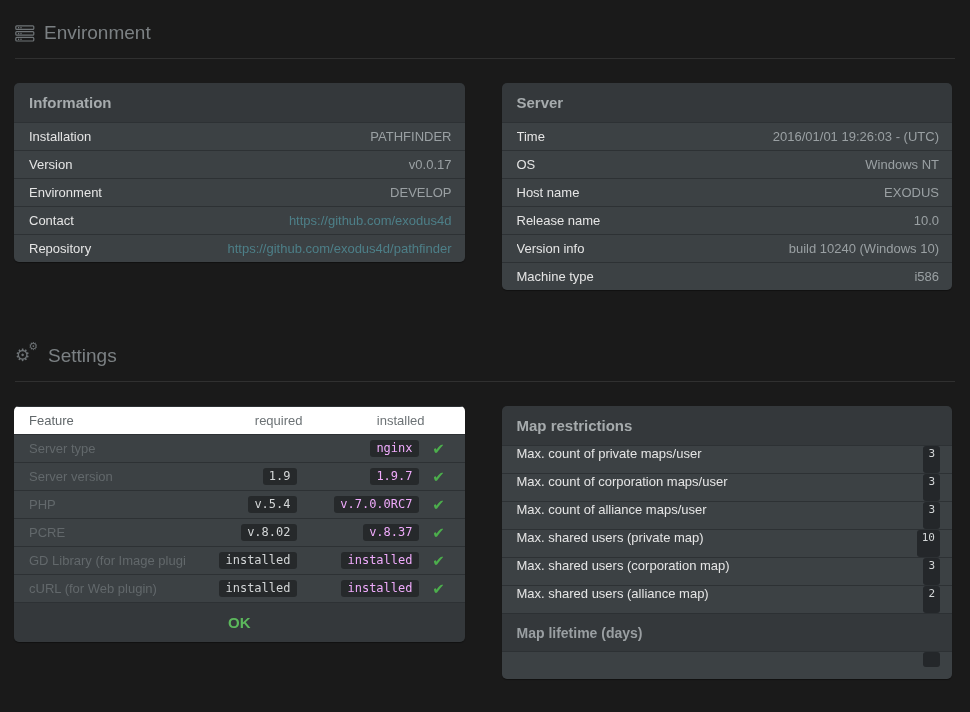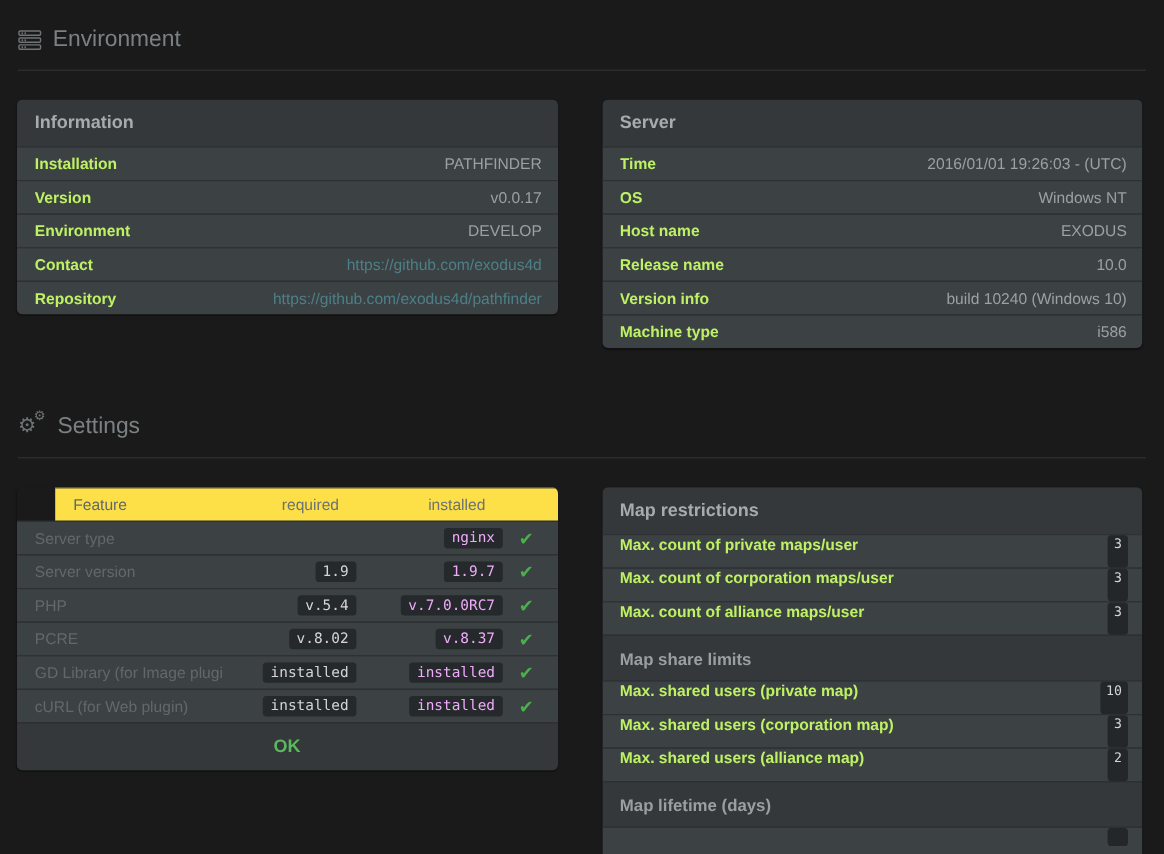--- a/index.html
+++ b/index.html
@@ -22,27 +22,27 @@
   
   .panels { display:flex; gap:37px; margin:24px 18px 0 14px; align-items:flex-start; }
   .colwrap { flex:1; min-width:0; }
   .panel { border-radius:5px; overflow:hidden; box-shadow:0 1px 1px rgba(0,0,0,.35); }
   .phead { background:#34383b; height:39px; line-height:39px; padding:0 15px; color:#a6abad;
            font-size:15px; font-weight:bold; }
   .msub  { background:#34383b; height:38px; line-height:38px; padding:0 15px; color:#9a9fa2;
            font-size:14px; font-weight:bold; border-top:1px solid #2c3033; }
   .prow { background:#3c4144; height:28px; border-top:1px solid #2d3134; display:flex;
           align-items:center; padding:0 13px 0 15px; font-size:13px; }
-  .plabel { flex:1; color:#bef264; white-space:nowrap; overflow:hidden;font-weight:bold; }
+  .plabel { flex:1; color:#e5e5e5; white-space:nowrap; overflow:hidden; }
   .pvalue { color:#9aa0a3; white-space:nowrap; }
   a.link { color:#4d7f88; text-decoration:none;text-align:center; }
 
   
-  .thead { background:#fde047; height:28px; border-top:1px solid #2d3134; display:flex;
-           align-items:center; padding:0 20px 0 15px; font-size:13px; color:#6c7275;margin-left:32px; }
+  .thead { background:#ffffff; height:28px; border-top:1px solid #2d3134; display:flex;
+           align-items:center; padding:0 0 0 15px; font-size:13px; color:#6c7275; }
   .rrow { background:#3c4144; height:28px; border-top:1px solid #2d3134; display:flex;
           align-items:center; padding:0 6px 0 15px; font-size:13px; }
   .rfeature { flex:1; color:#62686b; white-space:nowrap; overflow:hidden; }
   .col-req  { width:112px; text-align:right; }
   .col-inst { width:122px; text-align:right; }
   .col-check{ width:40px; text-align:center; }
   .badge { display:inline-block; background:#26292b; color:#d3d6d7;
            font-family:"DejaVu Sans Mono",monospace; font-size:12px; line-height:15px;
            padding:1px 6px; border-radius:3px; }
   .badge.green { color:#f0abfc; }
@@ -212,21 +212,20 @@
         </div>
         <div class="mrow">
           <span class="plabel">Max. count of corporation maps/user</span>
           <code class="nbadge">3</code>
         </div>
         <div class="mrow">
           <span class="plabel">Max. count of alliance maps/user</span>
           <code class="nbadge">3</code>
         </div>
 
-        <div class="msub">Map share limits</div>
         <div class="mrow">
           <span class="plabel">Max. shared users (private map)</span>
           <code class="nbadge">10</code>
         </div>
         <div class="mrow">
           <span class="plabel">Max. shared users (corporation map)</span>
           <code class="nbadge">3</code>
         </div>
         <div class="mrow">
           <span class="plabel">Max. shared users (alliance map)</span>

